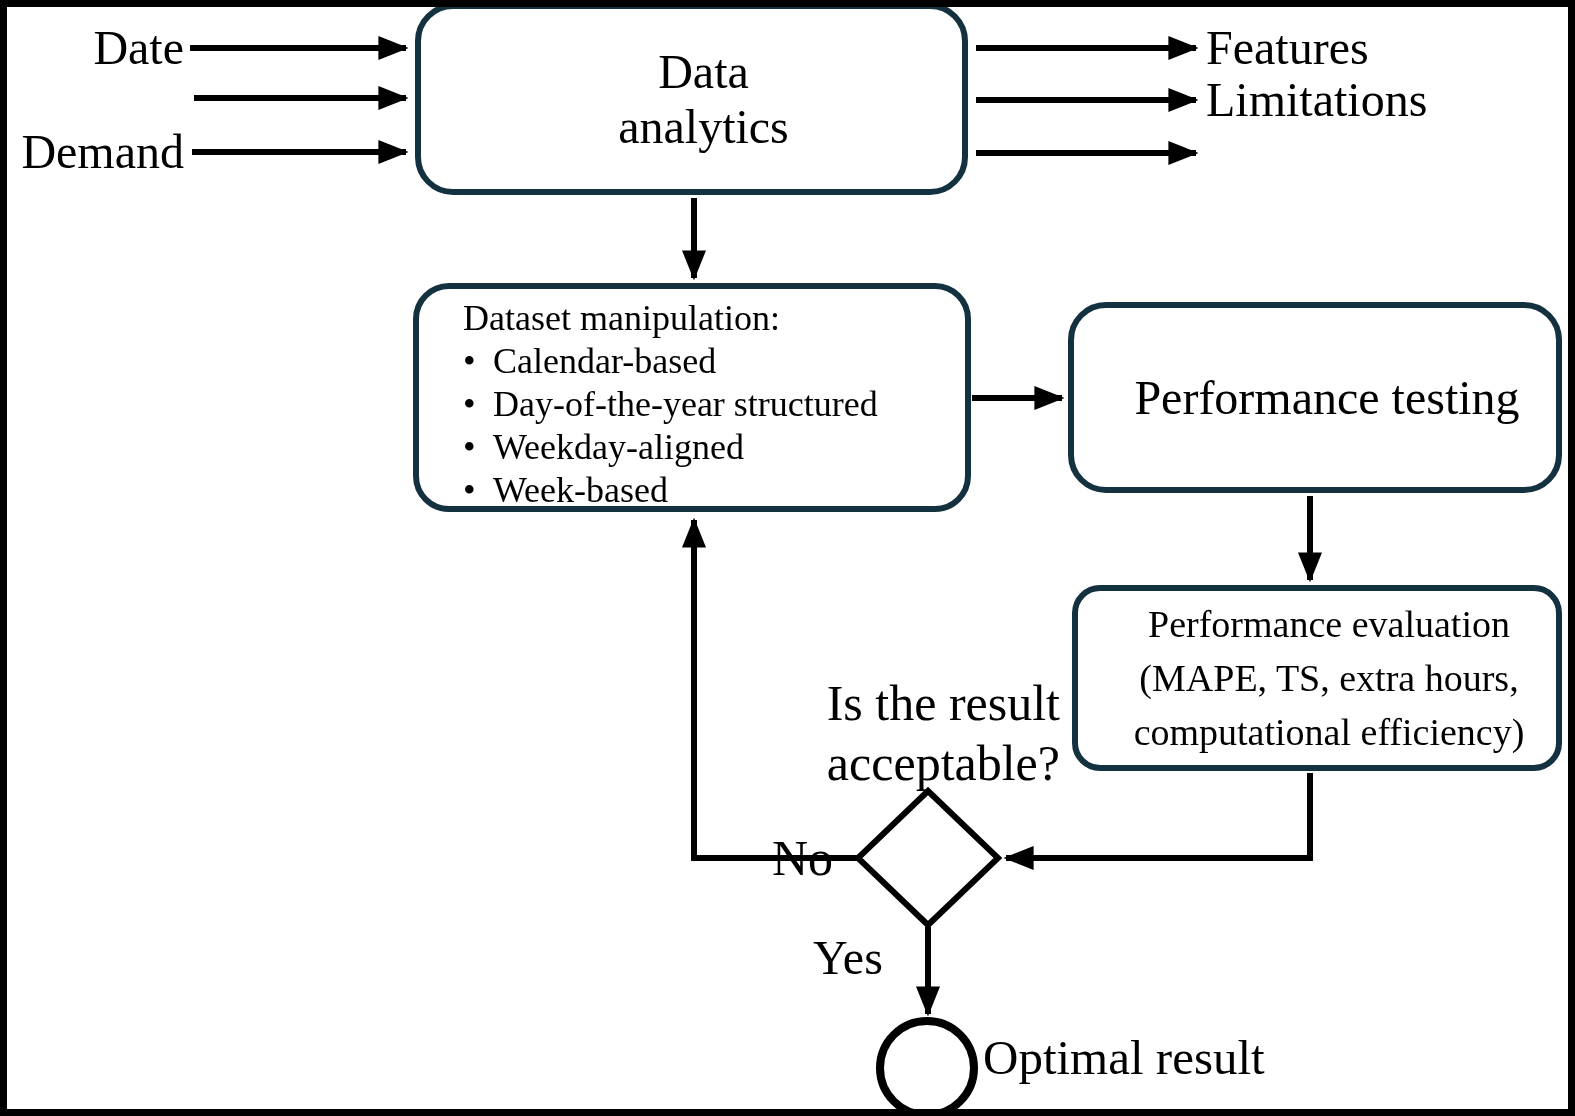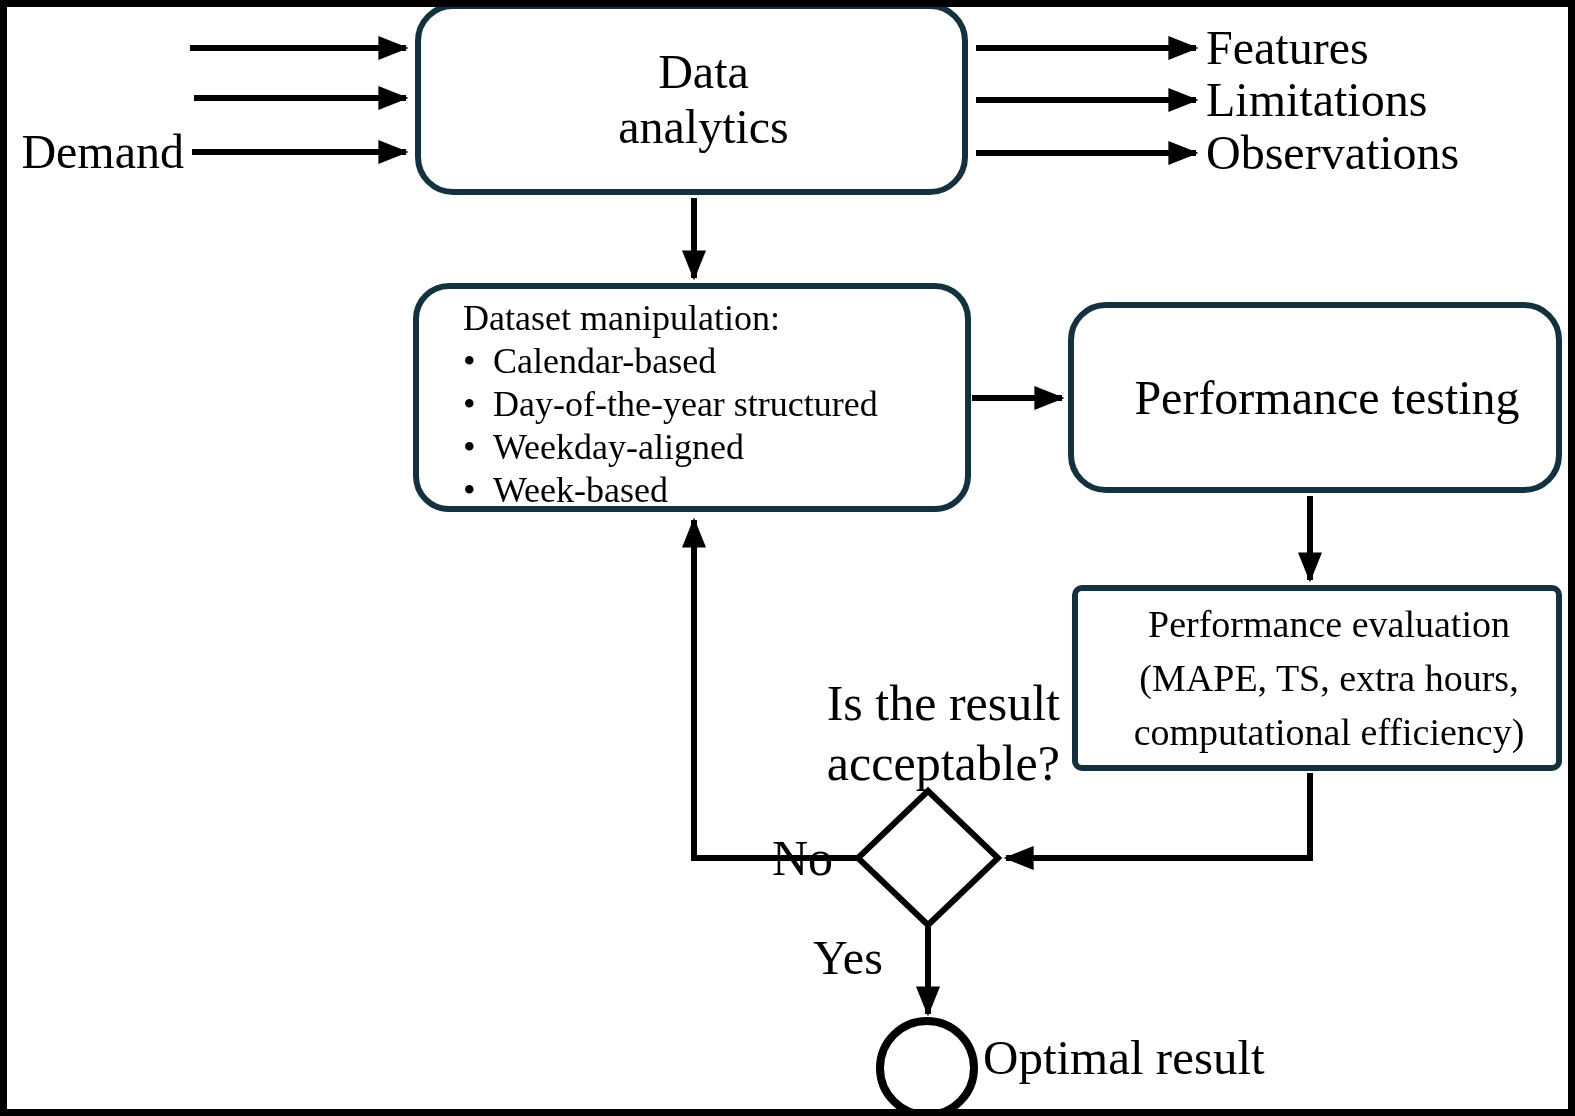--- a/index.html
+++ b/index.html
@@ -30,21 +30,21 @@
   .center{display:flex;align-items:center;justify-content:center;text-align:center;}
   .pre{white-space:pre-line;}
   .lbl{position:absolute;z-index:3;font-size:48px;line-height:52px;}
   .in-lbl{left:8px;width:176px;text-align:right;}
   .out-lbl{left:1206px;text-align:center;}
   #data-analytics-box{left:415px;top:3px;width:553px;height:192px;font-size:48px;line-height:55px;}
   #dataset-box{left:413px;top:283px;width:558px;height:229px;border-radius:36px;padding:8px 21px 0 44px;font-size:36px;line-height:43px;}
   #dataset-box .row{display:flex;align-items:baseline;}
   #dataset-box .bullet{width:30px;flex:0 0 30px;}
   #algorithms-box{left:1068px;top:302px;width:494px;height:191px;font-size:48px;}
-  #performance-box{left:1072px;top:585px;width:490px;height:186px;border-radius:10px;font-size:38px;line-height:54px;}
+  #performance-box{left:1072px;top:585px;width:490px;height:186px;border-radius:28px;font-size:38px;line-height:54px;}
   #decision-question{left:700px;top:673px;width:360px;text-align:right;font-size:50px;line-height:60px;}
   #no-label{left:772px;top:804px;font-size:50px;margin-top:28px;}
   #yes-label{left:813px;top:932px;font-size:48px;}
   #optimal-label{left:983px;top:1032px;font-size:49px;}
   #connectors path, #connectors polyline{fill:none;stroke:#000;stroke-width:6;}
   #decision-diamond{fill:#fff;stroke:#000;stroke-width:6;}
   #optimal-result-circle{fill:#fff;stroke:#000;stroke-width:8;}
 </style>
 </head>
 <body>
@@ -66,30 +66,30 @@
     <path d="M694,198 L694,278" marker-end="url(#arrow)"></path>
     <path d="M972,398 L1062,398" marker-end="url(#arrow)"></path>
     <path d="M1310,496 L1310,580" marker-end="url(#arrow)"></path>
     <polyline points="1310,773 1310,858 1006,858" marker-end="url(#arrow)"></polyline>
     <polyline points="858,858 694,858 694,520" marker-end="url(#arrow)"></polyline>
     <path d="M928,927 L928,1014" marker-end="url(#arrow)"></path>
     <polygon id="decision-diamond" points="928,791 998,858 928,925 858,858"></polygon>
     <circle id="optimal-result-circle" cx="927" cy="1068" r="47"></circle>
   </svg>
 
+  <div class="lbl in-lbl" style="top:22px">Date</div>
   <div class="lbl in-lbl" style="top:126px">Demand</div>
 
   <div class="node center pre" id="data-analytics-box">
     <span class="pre">Data
 analytics</span>
   </div>
 
   <div class="lbl out-lbl" style="top:22px">Features</div>
   <div class="lbl out-lbl" style="top:74px">Limitations</div>
-  <div class="lbl out-lbl" style="top:127px">Observations</div>
 
   <div class="node" id="dataset-box">
     <div>Dataset manipulation:</div>
     <div class="row">
       <span class="bullet">•</span>
       <span>Calendar-based</span>
     </div>
     <div class="row">
       <span class="bullet">•</span>
       <span>Day-of-the-year structured</span>

